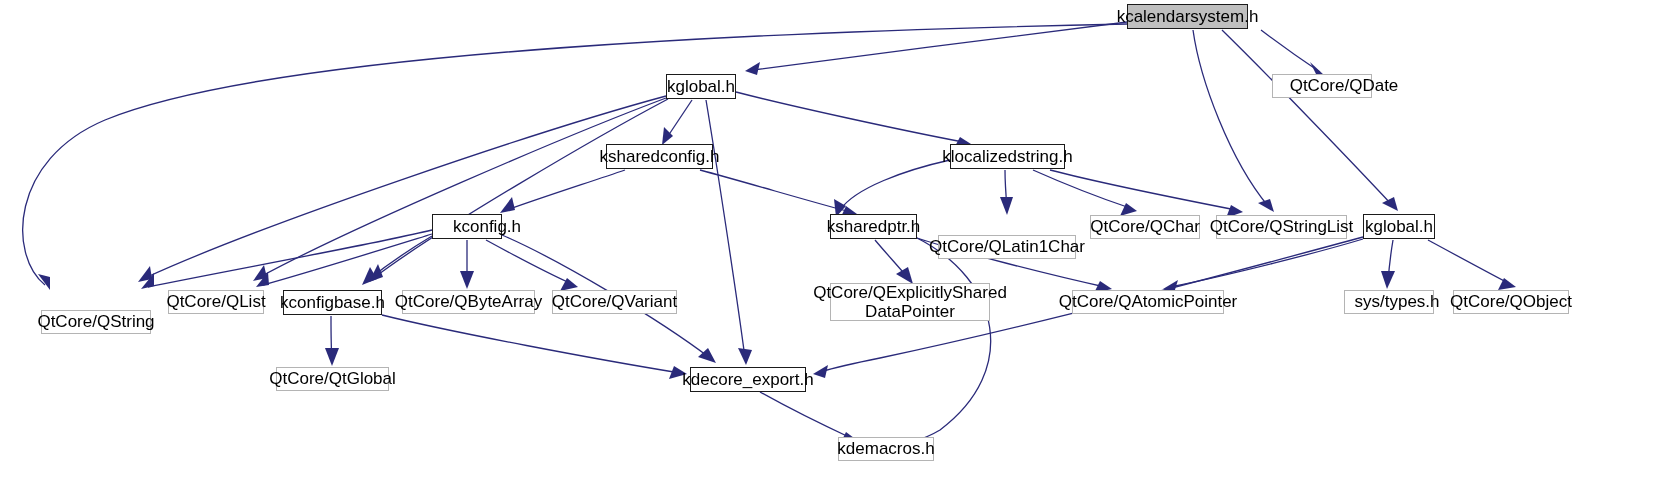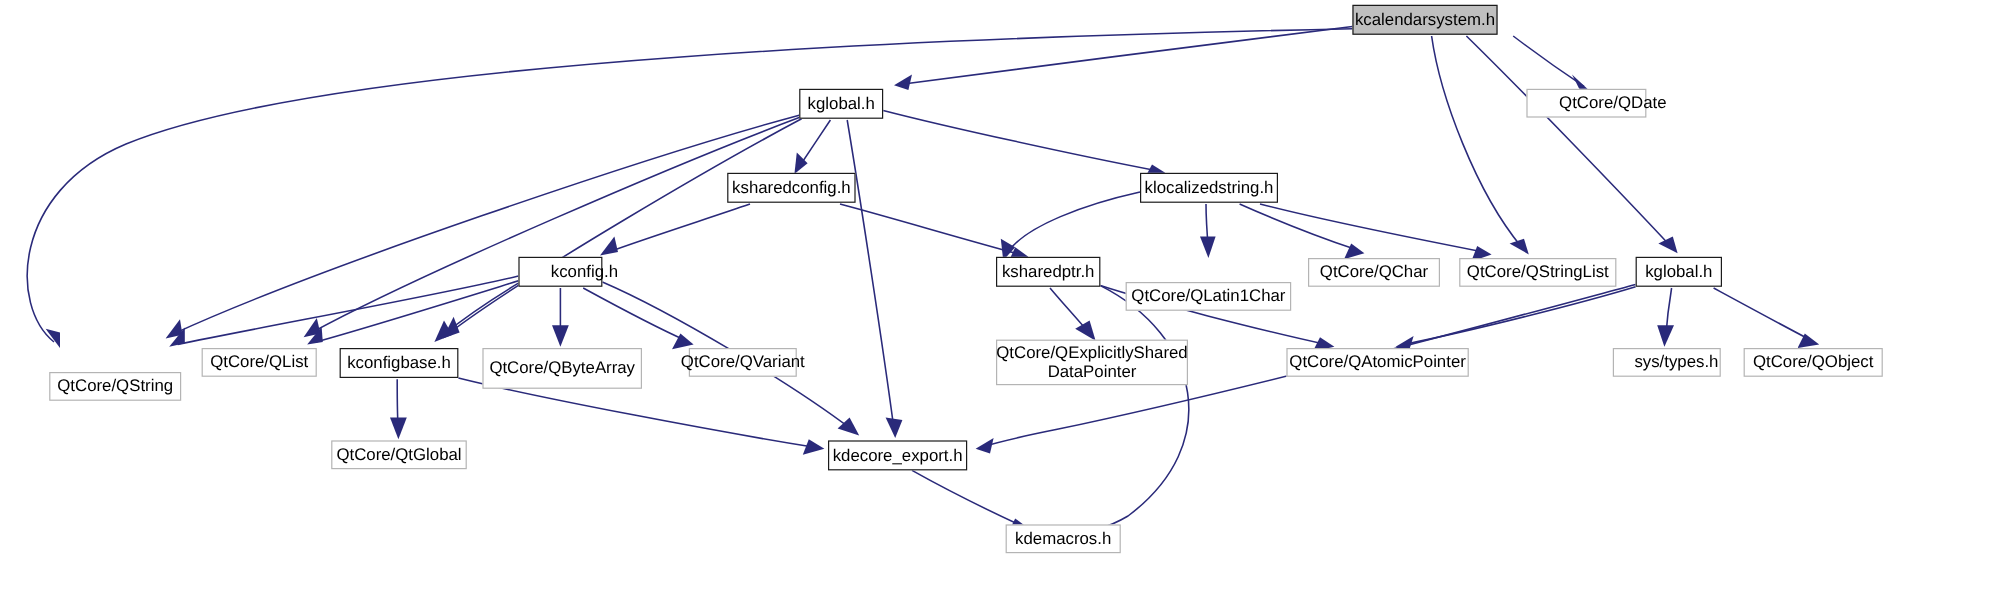--- a/index.html
+++ b/index.html
@@ -30,21 +30,21 @@
     fill: #2a2a7a;
     stroke: none;
   }
   .node-box {
     position: absolute;
     box-sizing: border-box;
     display: flex;
     align-items: center;
     justify-content: center;
     text-align: center;
-    font-size: 14px;
+    font-size: 17px;
     line-height: 1.12;
     color: #000000;
     white-space: pre;
   }
   .node-box.kind-plain {
     background: #ffffff;
     border: 1px solid #b4b4b4;
   }
   .node-box.kind-header {
     background: #ffffff;
@@ -137,22 +137,22 @@
       <div class="node-box kind-header" style="left: 950px; top: 144px; width: 115px; height: 25px;">klocalizedstring.h</div>
       <div class="node-box kind-header" style="left: 1363px; top: 214px; width: 72px; height: 25px;">kglobal.h</div>
       <div class="node-box kind-header" style="left: 432px; top: 214px; width: 70px; height: 25px; padding-left: 40px;">kconfig.h</div>
       <div class="node-box kind-header" style="left: 830px; top: 214px; width: 87px; height: 25px;">ksharedptr.h</div>
       <div class="node-box kind-plain" style="left: 938px; top: 215px; width: 138px; height: 24px; margin-top: 20px;">QtCore/QLatin1Char</div>
       <div class="node-box kind-plain" style="left: 1090px; top: 215px; width: 110px; height: 24px;">QtCore/QChar</div>
       <div class="node-box kind-plain" style="left: 1216px; top: 215px; width: 131px; height: 24px;">QtCore/QStringList</div>
       <div class="node-box kind-plain" style="left: 41px; top: 290px; width: 110px; height: 24px; margin-top: 20px;">QtCore/QString</div>
       <div class="node-box kind-plain" style="left: 168px; top: 290px; width: 96px; height: 24px;">QtCore/QList</div>
       <div class="node-box kind-header" style="left: 283px; top: 290px; width: 99px; height: 25px;">kconfigbase.h</div>
-      <div class="node-box kind-plain" style="left: 402px; top: 290px; width: 133px; height: 34px;">QtCore/QByteArray</div>
-      <div class="node-box kind-plain" style="left: 574px; top: 290px; width: 90px; height: 24px;">QtCore/QVariant</div>
+      <div class="node-box kind-plain" style="left: 402px; top: 290px; width: 133px; height: 24px;">QtCore/QByteArray</div>
+      <div class="node-box kind-plain" style="left: 552px; top: 290px; width: 125px; height: 24px;">QtCore/QVariant</div>
       <div class="node-box kind-plain" style="left: 830px; top: 283px; width: 160px; height: 38px;">QtCore/QExplicitlyShared
 DataPointer</div>
       <div class="node-box kind-plain" style="left: 1072px; top: 290px; width: 152px; height: 24px;">QtCore/QAtomicPointer</div>
       <div class="node-box kind-plain" style="left: 1344px; top: 290px; width: 90px; height: 24px; padding-left: 16px;">sys/types.h</div>
       <div class="node-box kind-plain" style="left: 1453px; top: 290px; width: 116px; height: 24px;">QtCore/QObject</div>
       <div class="node-box kind-plain" style="left: 276px; top: 367px; width: 113px; height: 24px;">QtCore/QtGlobal</div>
       <div class="node-box kind-header" style="left: 690px; top: 367px; width: 116px; height: 25px;">kdecore_export.h</div>
       <div class="node-box kind-plain" style="left: 838px; top: 437px; width: 96px; height: 24px;">kdemacros.h</div>
     </div>
 </div>

